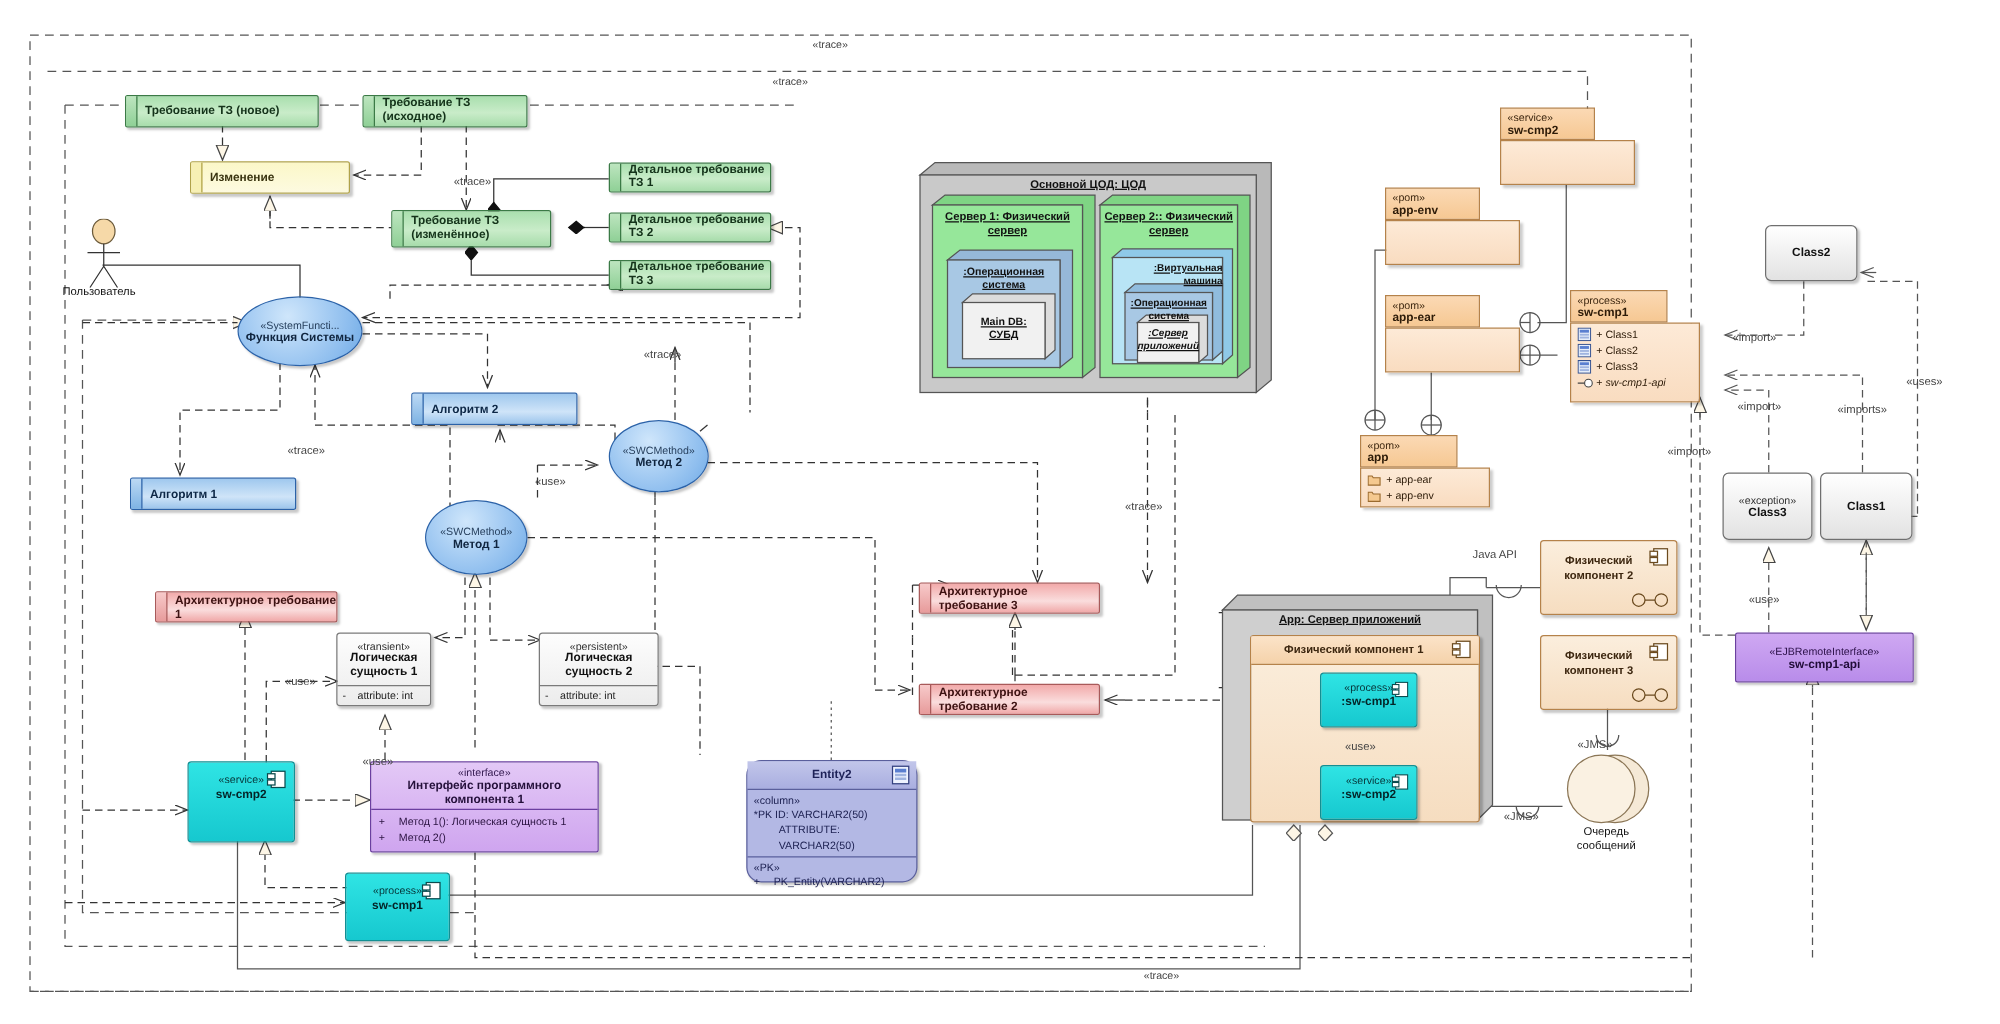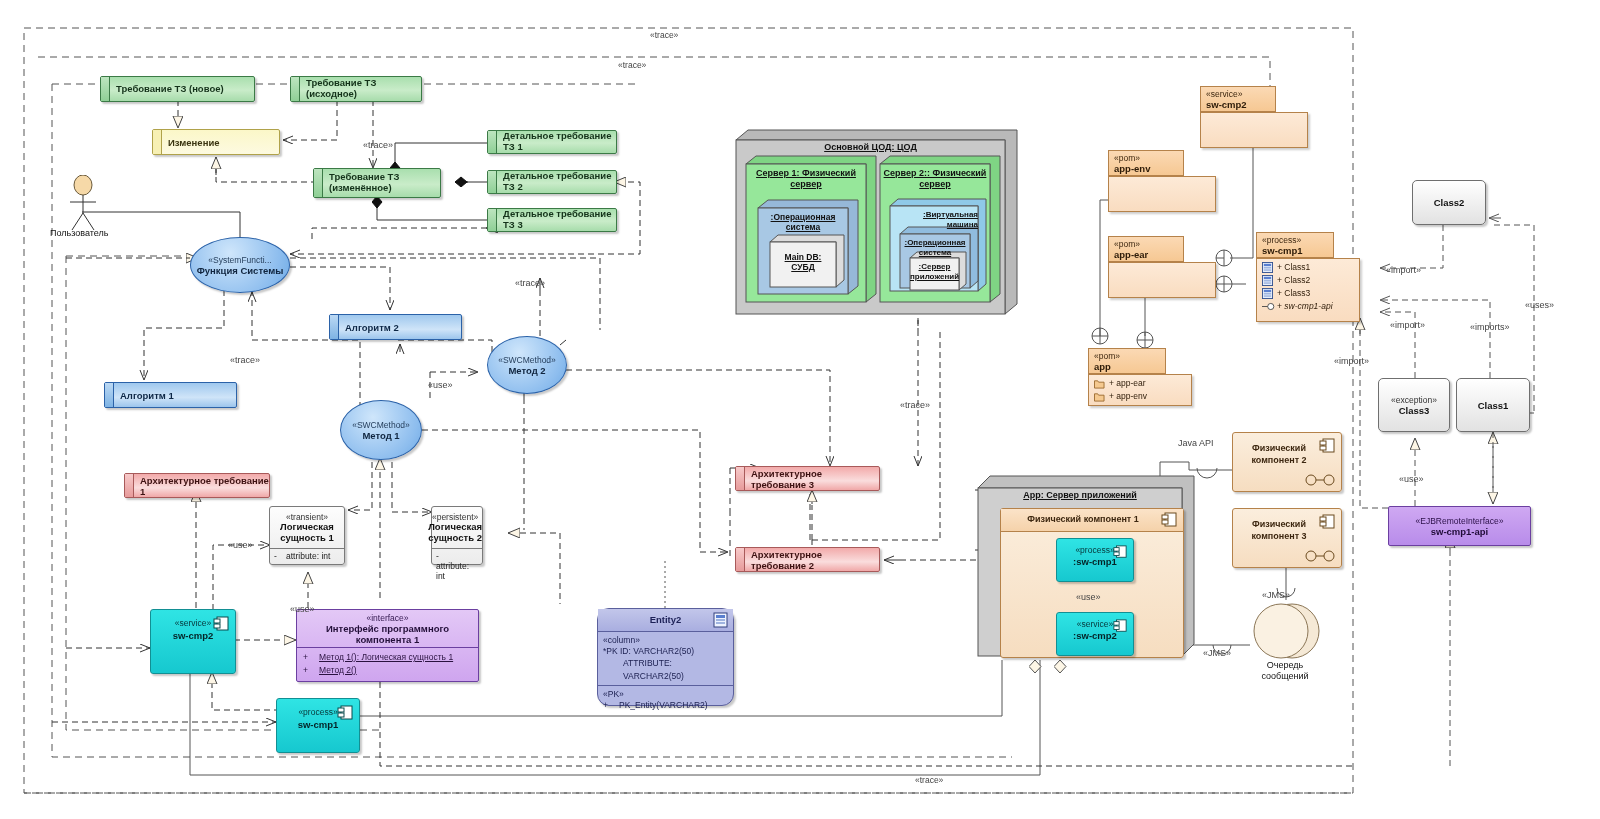--- a/index.html
+++ b/index.html
@@ -70,21 +70,21 @@
   .entbox .attr .vis{display:inline-block;width:12px;}
 
   
   .ifbox{border:1px solid #6b3fa0;border-radius:2px;
     background:linear-gradient(180deg,#e3c8f6,#cfa5ef);
     box-shadow:2px 2px 2px rgba(0,0,0,.22);display:flex;flex-direction:column;}
   .ifbox .head{text-align:center;padding:3px 0 2px;}
   .ifbox .head .s{font-size:8.5px;color:#33194f;display:block;}
   .ifbox .head .n{font-size:9.5px;font-weight:bold;color:#24103a;display:block;}
   .ifbox .ops{border-top:1px solid #6b3fa0;padding:3px 6px;font-size:8.5px;color:#2a1240;}
-  .ifbox .ops div{line-height:1.55;text-decoration:underline;}
+  .ifbox .ops div{line-height:1.55;}
   .ifbox .ops .vis{display:inline-block;width:16px;}
 
   
   .ejbbox{border:1px solid #6b3fa0;border-radius:2px;
     background:linear-gradient(180deg,#cfa8f2,#b88cea);
     box-shadow:2px 2px 2px rgba(0,0,0,.22);
     display:flex;flex-direction:column;align-items:center;justify-content:center;text-align:center;}
   .ejbbox .s{font-size:8.5px;color:#2b1048;}
   .ejbbox .n{font-size:9.5px;font-weight:bold;color:#200c38;}
 
@@ -416,21 +416,21 @@
     <div class="s">«transient»</div>
     <div class="n">
       <span>Логическая</span><br><span>сущность 1</span>
     </div>
   </div>
   <div class="attr">
     <span class="vis">-</span><span>attribute: int</span>
   </div>
 </div>
 
-<div class="node entbox" style="left:431px;top:506px;width:52px;height:59px;align-items:flex-end;">
+<div class="node entbox" style="left:431px;top:506px;width:96px;height:59px;">
   <div class="head">
     <div class="s">«persistent»</div>
     <div class="n">
       <span>Логическая</span><br><span>сущность 2</span>
     </div>
   </div>
   <div class="attr">
     <span class="vis">-</span><span>attribute: int</span>
   </div>
 </div>
@@ -524,21 +524,21 @@
   <div class="title" style="left:30px;width:90px;top:86px;font-size:8.5px;">
     <u>:Операционная</u><br><u>система</u>
   </div>
   <div class="title" style="left:42px;width:66px;top:126px;font-size:8.5px;">
     <u>Main DB:</u><br><u>СУБД</u>
   </div>
   <div class="title" style="left:162px;width:88px;top:84px;font-size:8px;text-align:right;"><u>:Виртуальная машина</u></div>
   <div class="title" style="left:172px;width:70px;top:112px;font-size:8px;">
     <u>:Операционная</u><br><u>система</u>
   </div>
-  <div class="title" style="left:182px;width:49px;top:136px;font-size:8px;">
+  <div class="title" style="left:182px;width:49px;top:136px;font-size:8px;font-style:italic;">
     <u>:Сервер</u><br><u>приложений</u>
   </div>
 </div>
 
 <div class="node3d" style="left:976px;top:466px;width:220px;height:200px;">
   <svg width="220" height="200" viewBox="0 0 220 200">
     <path d="M2,22 L14,10 L218,10 L218,178 L206,190 L206,22 Z" fill="#c0c0c0" stroke="#555"></path>
     <rect x="2" y="22" width="204" height="168" fill="#cfcfcf" stroke="#555"></rect>
   </svg>
   <div class="title" style="left:2px;width:204px;top:24px;"><u>App: Сервер приложений</u></div>

